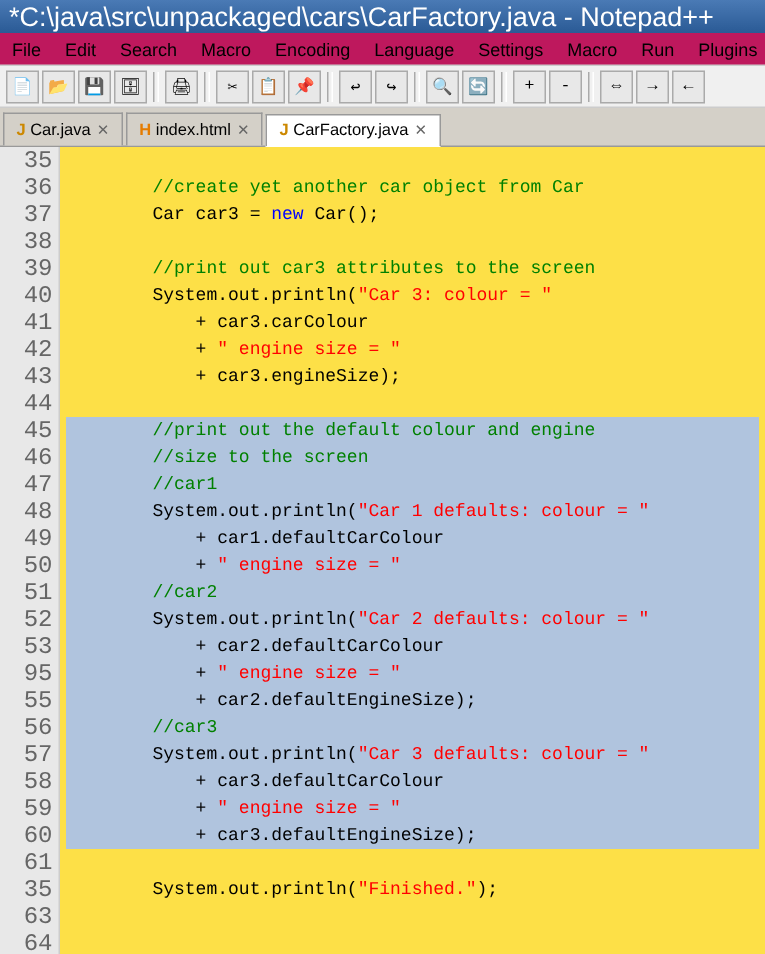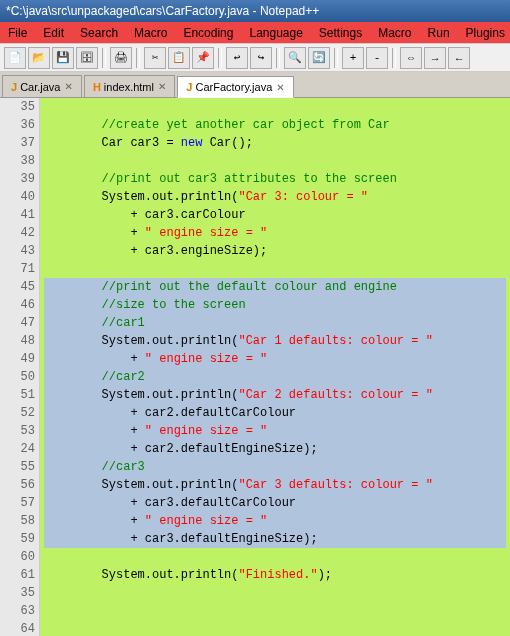--- a/index.html
+++ b/index.html
@@ -10,29 +10,29 @@
       width: 510px;
       height: 636px;
       overflow: hidden;
       user-select: none;
     }
     
     #title-bar {
       background: linear-gradient(to bottom, #4a7ab5, #2a5a95);
       color: white;
       font-family: Arial, sans-serif;
-      font-size: 12px;
+      font-size: 18px;
       padding: 3px 6px;
       display: flex;
       align-items: center;
       height: 22px;
     }
     
     #menu-bar {
-      background: #ef4444;
+      background: #be185d;
       border-bottom: 1px solid #ccc;
       display: flex;
       align-items: center;
       height: 22px;
       font-family: Arial, sans-serif;
       font-size: 12px;
     }
     #menu-bar span {
       padding: 2px 8px;
       cursor: pointer;
@@ -115,32 +115,32 @@
       font-size: 12px;
       line-height: 18px;
       overflow: hidden;
     }
     #code-content {
       flex: 1;
       overflow: hidden;
       padding: 0 4px;
       line-height: 18px;
       font-size: 12px;
-      background: #bef264;
+      background: #fde047;
     }
     .code-line {
       display: block;
       white-space: nowrap;
       line-height: 18px;
       font-size: 12px;
     }
     .ln {
       display: block;
       line-height: 18px;
-      font-size: 12px;
+      font-size: 16px;
     }
     
     .kw { color: #0000ff; font-weight: normal; } 
     .cm { color: #008000; } 
     .str { color: #ff0000; } 
     .hl { background: #b0c4de; }
   </style>
 </head>
 <body>
 
@@ -211,31 +211,31 @@
   <div id="line-numbers">
     <span class="ln">35</span>
     <span class="ln">36</span>
     <span class="ln">37</span>
     <span class="ln">38</span>
     <span class="ln">39</span>
     <span class="ln">40</span>
     <span class="ln">41</span>
     <span class="ln">42</span>
     <span class="ln">43</span>
-    <span class="ln">71</span>
+    <span class="ln">44</span>
     <span class="ln">45</span>
     <span class="ln">46</span>
     <span class="ln">47</span>
     <span class="ln">48</span>
     <span class="ln">49</span>
     <span class="ln">50</span>
     <span class="ln">51</span>
     <span class="ln">52</span>
     <span class="ln">53</span>
-    <span class="ln">24</span>
+    <span class="ln">95</span>
     <span class="ln">55</span>
     <span class="ln">56</span>
     <span class="ln">57</span>
     <span class="ln">58</span>
     <span class="ln">59</span>
     <span class="ln">60</span>
     <span class="ln">61</span>
     <span class="ln">35</span>
     <span class="ln">63</span>
     <span class="ln">64</span>
@@ -263,20 +263,21 @@
     <span class="code-line">&nbsp;</span>
 
     <span class="code-line hl"><span class="cm">&nbsp;&nbsp;&nbsp;&nbsp;&nbsp;&nbsp;&nbsp;&nbsp;//print out the default colour and engine</span></span>
 
     <span class="code-line hl"><span class="cm">&nbsp;&nbsp;&nbsp;&nbsp;&nbsp;&nbsp;&nbsp;&nbsp;//size to the screen</span></span>
 
     <span class="code-line hl"><span class="cm">&nbsp;&nbsp;&nbsp;&nbsp;&nbsp;&nbsp;&nbsp;&nbsp;//car1</span></span>
 
     <span class="code-line hl">&nbsp;&nbsp;&nbsp;&nbsp;&nbsp;&nbsp;&nbsp;&nbsp;System.out.println(<span class="str">"Car 1 defaults: colour = "</span></span>
 
+    <span class="code-line hl">&nbsp;&nbsp;&nbsp;&nbsp;&nbsp;&nbsp;&nbsp;&nbsp;&nbsp;&nbsp;&nbsp;&nbsp;+ car1.defaultCarColour</span>
 
     <span class="code-line hl">&nbsp;&nbsp;&nbsp;&nbsp;&nbsp;&nbsp;&nbsp;&nbsp;&nbsp;&nbsp;&nbsp;&nbsp;+ <span class="str">" engine size = "</span></span>
 
 
     <span class="code-line hl"><span class="cm">&nbsp;&nbsp;&nbsp;&nbsp;&nbsp;&nbsp;&nbsp;&nbsp;//car2</span></span>
 
     <span class="code-line hl">&nbsp;&nbsp;&nbsp;&nbsp;&nbsp;&nbsp;&nbsp;&nbsp;System.out.println(<span class="str">"Car 2 defaults: colour = "</span></span>
 
     <span class="code-line hl">&nbsp;&nbsp;&nbsp;&nbsp;&nbsp;&nbsp;&nbsp;&nbsp;&nbsp;&nbsp;&nbsp;&nbsp;+ car2.defaultCarColour</span>
 

